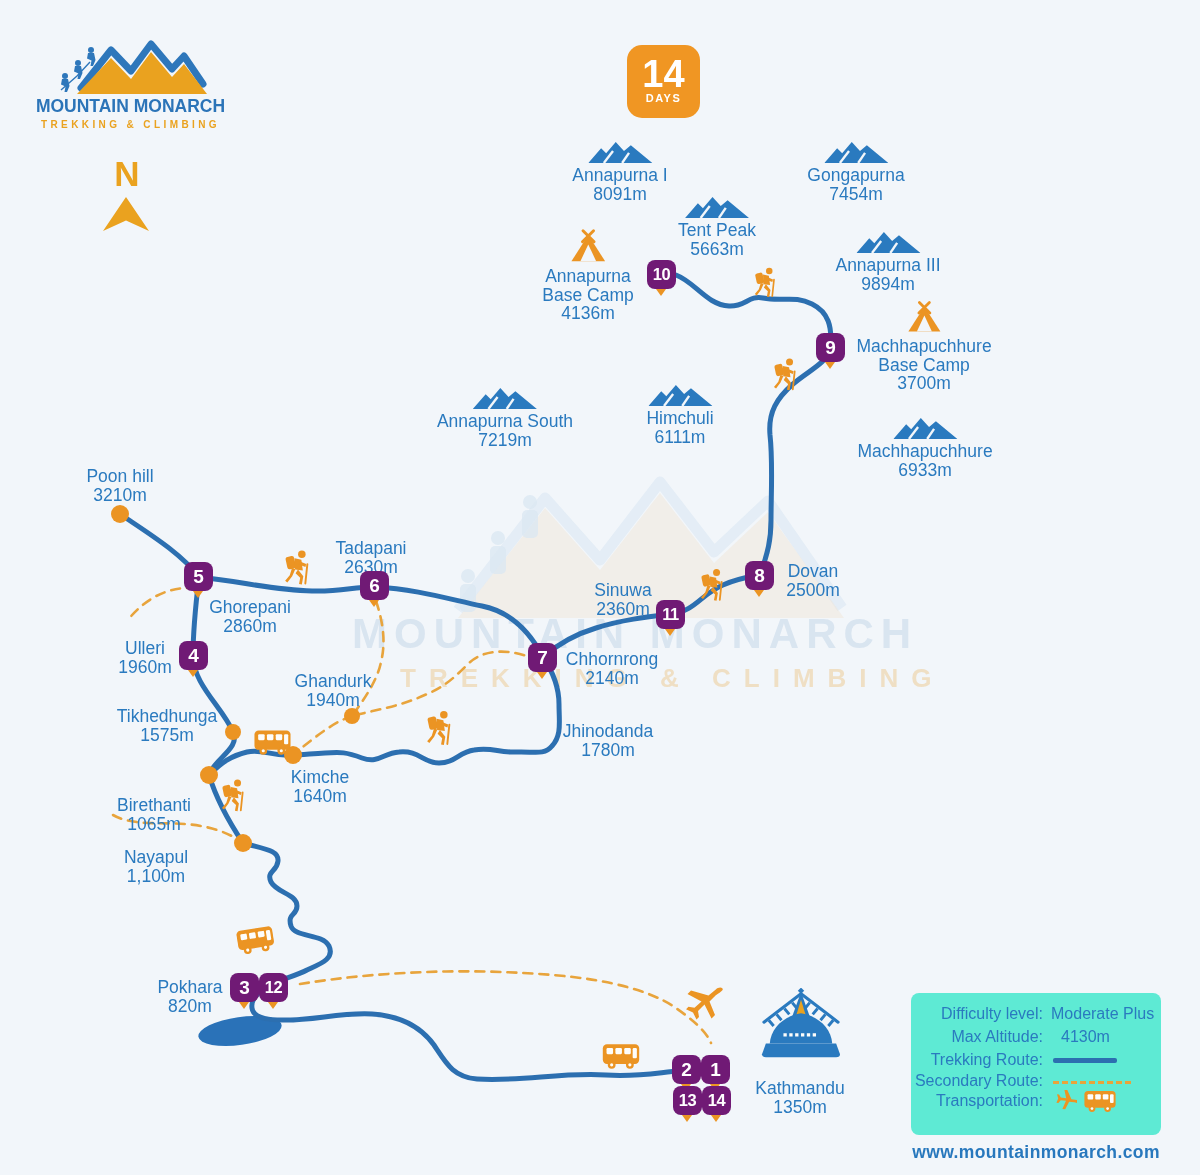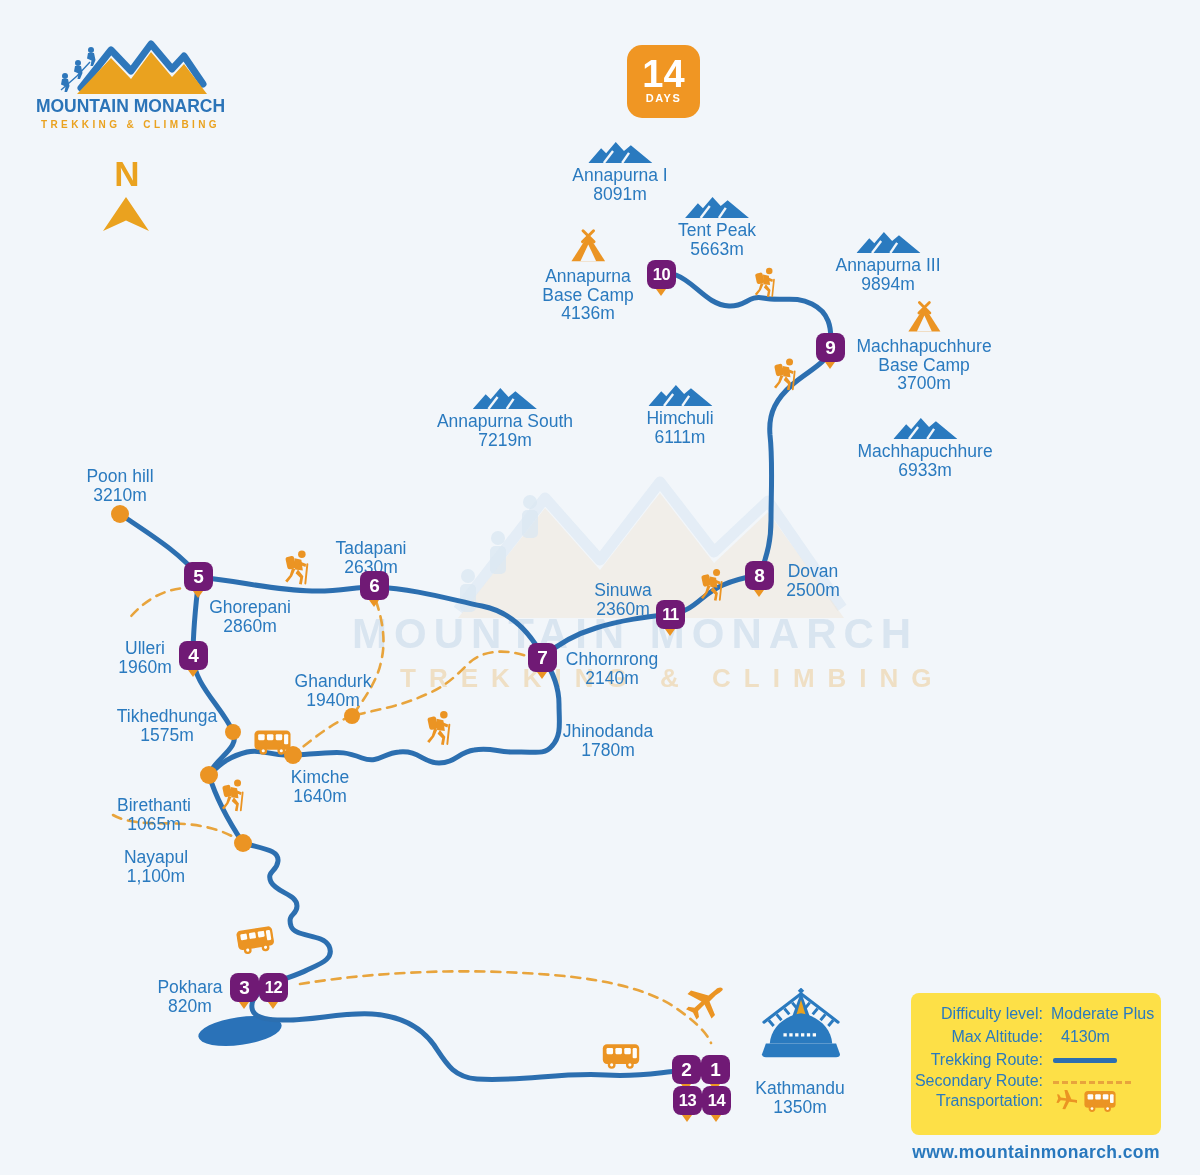--- a/index.html
+++ b/index.html
@@ -34,21 +34,21 @@
   .peak svg,.camp svg{margin:0 auto 3px;}
 
   
   .badge{position:absolute;width:29px;height:29px;background:#701a75;border-radius:8px;color:#fff;
          font-weight:bold;font-size:19px;display:flex;align-items:center;justify-content:center;}
   .badge.b2{font-size:16.5px;letter-spacing:-0.5px;}
   .badge::after{content:"";position:absolute;top:100%;left:50%;margin-left:-5.5px;
          border:5.5px solid transparent;border-top:7px solid #EB9423;border-bottom:none;}
 
   
-  .legend{position:absolute;left:911px;top:993px;width:250px;height:142px;background:#fde047;
+  .legend{position:absolute;left:911px;top:993px;width:250px;height:142px;background:#5eead4;
           border-radius:8px;color:#2A7ABF;font-size:16px;}
   .lrow{position:absolute;left:0;width:100%;height:20px;}
   .llabel{position:absolute;left:0;width:132px;text-align:right;white-space:nowrap;}
   .lval{position:absolute;left:140px;white-space:nowrap;}
   .lline{position:absolute;left:142px;top:7px;width:64px;height:4.5px;background:#2C6FB0;border-radius:2px;}
   .ldash{position:absolute;left:142px;top:9px;width:78px;border-top:3px dashed #E8A43C;}
 
   .website{position:absolute;left:905px;top:1142px;width:262px;text-align:center;color:#2878BD;
            font-size:17.5px;letter-spacing:0.4px;font-weight:bold;white-space:nowrap;}
 </style>
@@ -132,20 +132,29 @@
   </svg>
 
   <div class="peak" style="left:620px;top:141px">
     <svg width="64" height="22" viewBox="0 0 70 24">
         <path d="M0,24 L14,8 L19.5,13.5 L30,1 L39,11 L46.5,4.5 L70,24 Z" fill="#2A7ABF"></path>
         <path d="M17,24 L27,11" stroke="#F2F6FA" stroke-width="2.6"></path>
         <path d="M37,24 L44.5,13" stroke="#F2F6FA" stroke-width="2.6"></path>
       </svg>
     <div>Annapurna I</div>
     <div>8091m</div>
+  </div>
+  <div class="peak" style="left:856px;top:141px">
+    <svg width="64" height="22" viewBox="0 0 70 24">
+        <path d="M0,24 L14,8 L19.5,13.5 L30,1 L39,11 L46.5,4.5 L70,24 Z" fill="#2A7ABF"></path>
+        <path d="M17,24 L27,11" stroke="#F2F6FA" stroke-width="2.6"></path>
+        <path d="M37,24 L44.5,13" stroke="#F2F6FA" stroke-width="2.6"></path>
+      </svg>
+    <div>Gongapurna</div>
+    <div>7454m</div>
   </div>
   <div class="peak" style="left:717px;top:196px">
     <svg width="64" height="22" viewBox="0 0 70 24">
         <path d="M0,24 L14,8 L19.5,13.5 L30,1 L39,11 L46.5,4.5 L70,24 Z" fill="#2A7ABF"></path>
         <path d="M17,24 L27,11" stroke="#F2F6FA" stroke-width="2.6"></path>
         <path d="M37,24 L44.5,13" stroke="#F2F6FA" stroke-width="2.6"></path>
       </svg>
     <div>Tent Peak</div>
     <div>5663m</div>
   </div>

